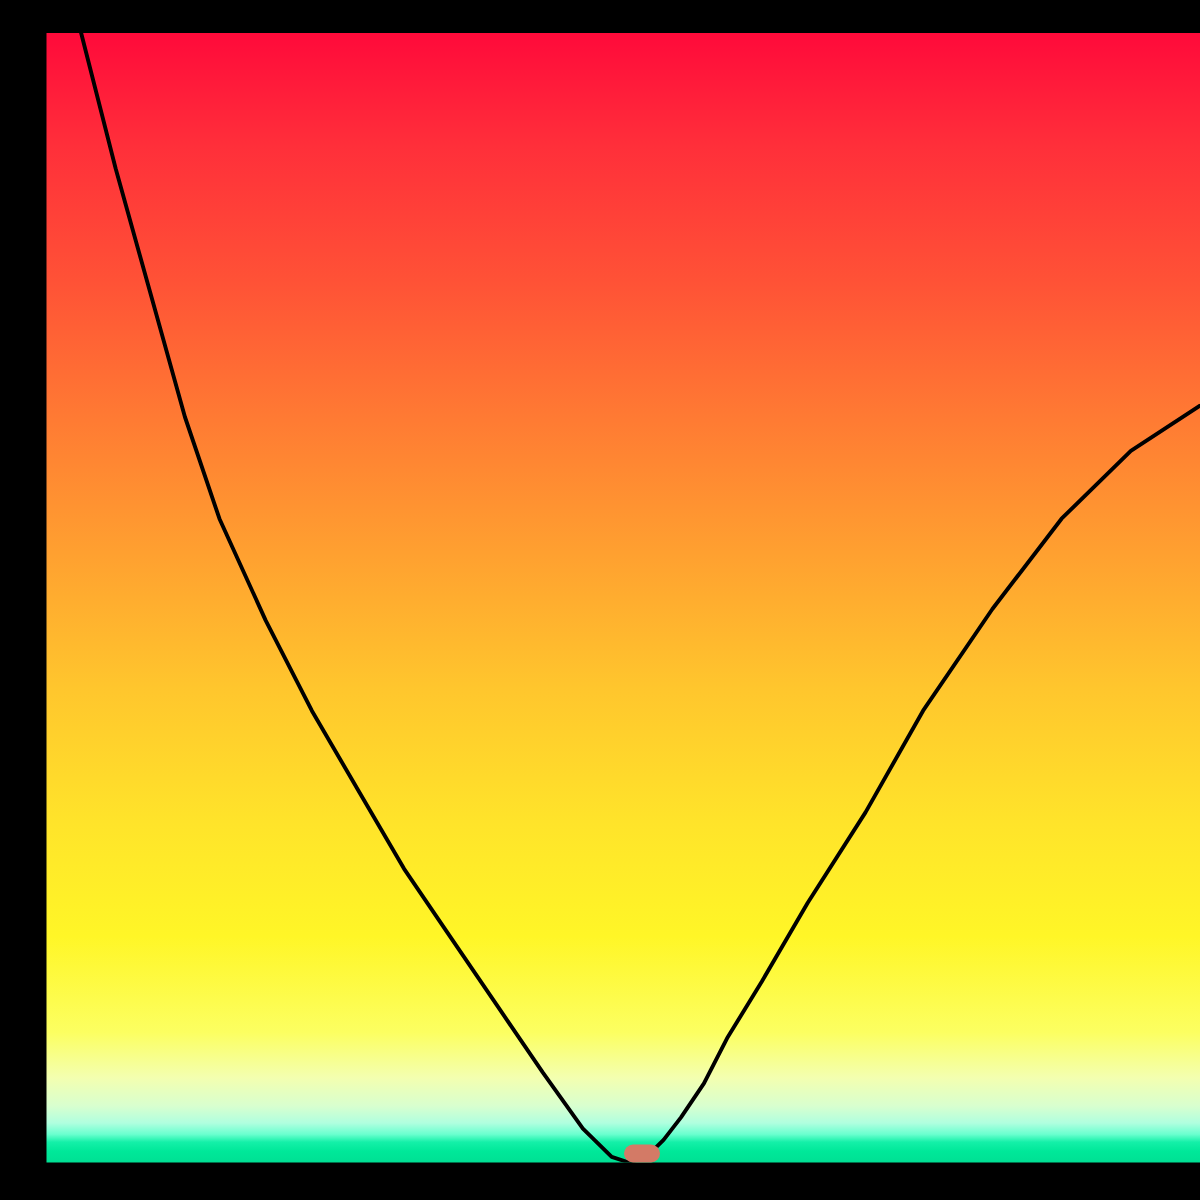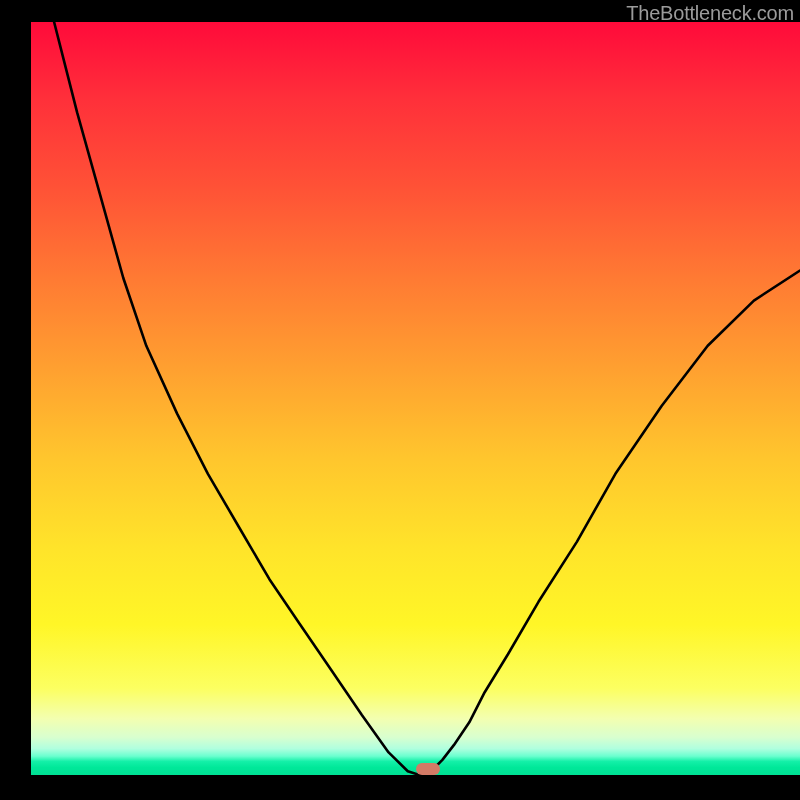--- a/index.html
+++ b/index.html
@@ -75,14 +75,13 @@
 
   <div class="plot">
 
     <svg class="curve" viewBox="0 0 769 753" preserveAspectRatio="none">
       <path d="M0.0 -97.9 L23.1 0.0 L46.1 90.4 L69.2 173.2 L92.3 256.0 L115.3 323.8 L146.1 391.6 L176.9 451.8 L207.6 504.5 L238.4 557.2 L269.1 602.4 L299.9 647.6 L330.7 692.8 L357.6 730.4 L376.8 749.2 L388.3 753.0 L399.9 749.2 L411.4 737.9 L423.0 722.9 L438.3 700.3 L453.7 670.2 L476.8 632.5 L507.5 579.8 L546.0 519.6 L584.4 451.8 L630.6 384.0 L676.7 323.8 L722.9 278.6 L769.0 248.5" id="curve-path" fill="none" stroke="#000" stroke-width="2.6" stroke-linecap="round" stroke-linejoin="round"></path>
     </svg>
 
     <div class="pill" id="pill" style="left: 385px; top: 741px; background: rgb(211, 122, 102);"></div>
   </div>
 
-  <div class="watermark">TheBottleneck.com</div>
 </div>
 
 </body></html>

